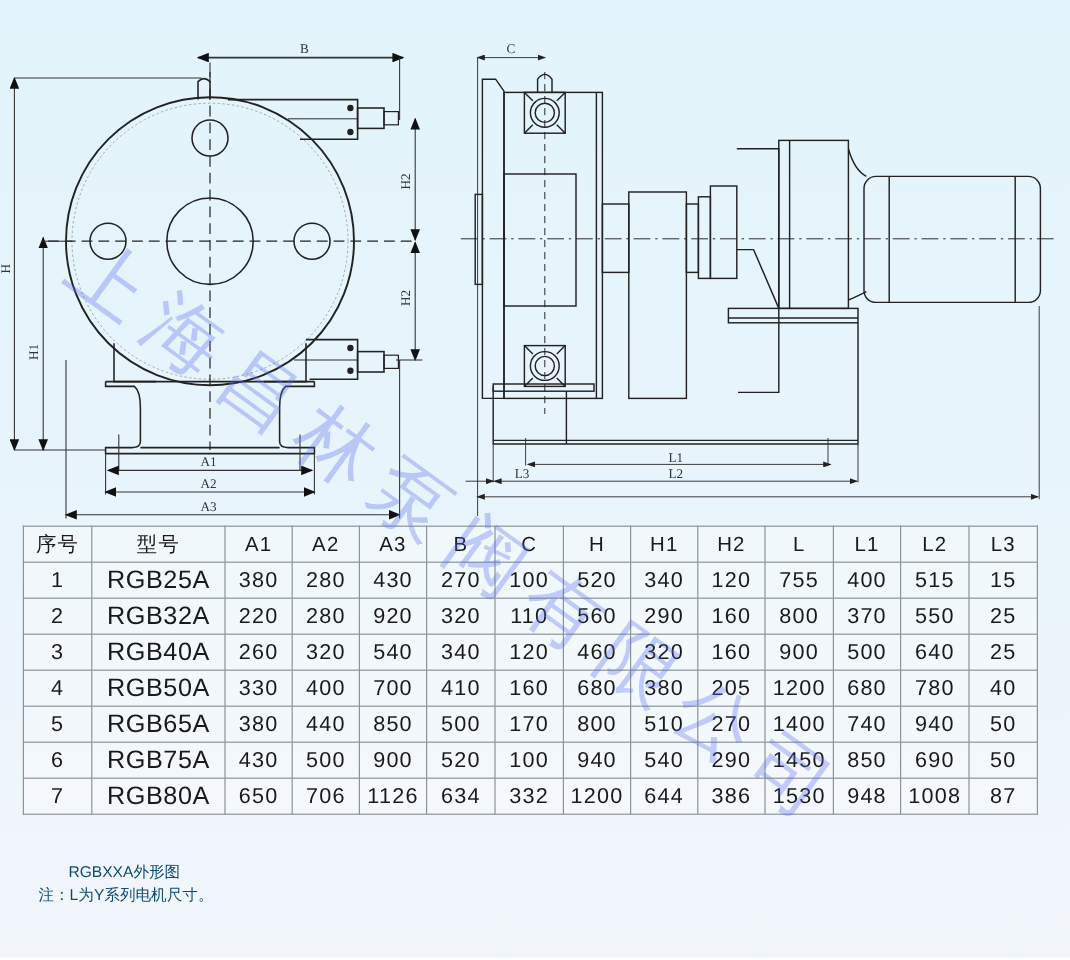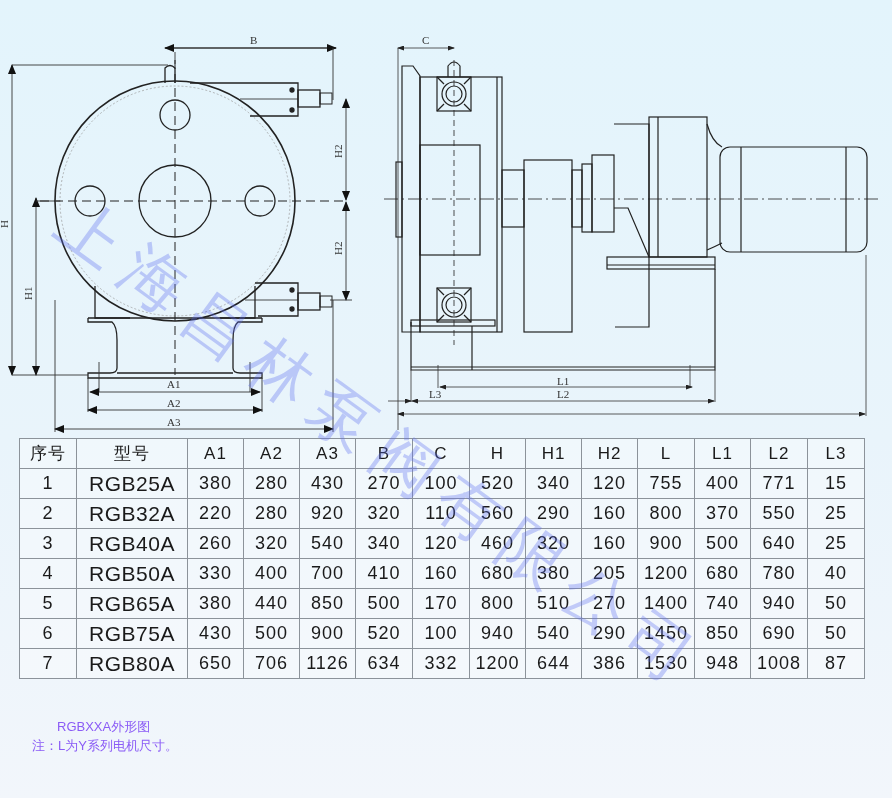--- a/index.html
+++ b/index.html
@@ -7,21 +7,21 @@
        background:linear-gradient(180deg,#e3f4fc 0%,#e9f4fb 55%,#f2f6fb 100%);
        font-family:"Liberation Sans","DejaVu Sans",sans-serif;color:#1a1a1a;}
   #drawing{position:absolute;left:0;top:0;width:892px;height:450px;}
   .dimlabel{font-family:"Liberation Serif","DejaVu Serif",serif;font-size:11px;fill:#333;}
   #spec-table{position:absolute;left:19px;top:438px;border-collapse:collapse;
        background:rgba(255,255,255,0.35);}
   #spec-table td,#spec-table th{border:1px solid #8c939a;height:29px;padding:0;
        text-align:center;font-weight:normal;font-size:18px;letter-spacing:1px;}
   #spec-table th{font-size:17px;}
   #spec-table td.model{font-size:21px;letter-spacing:0.5px;}
-  .caption{position:absolute;font-size:13px;color:#8b5cf6;}
+  .caption{position:absolute;font-size:13px;color:#0c4a6e;}
   #watermark{position:absolute;left:90px;top:180px;font-size:64px;color:rgba(90,110,240,0.33);
        transform:rotate(36deg);transform-origin:0 0;white-space:nowrap;letter-spacing:14px;
        pointer-events:none;font-family:"DejaVu Sans",sans-serif;font-weight:200;}
   .bottom-line{position:absolute;left:0;bottom:0;width:892px;height:2px;background:#fff;}
 </style>
 </head>
 <body>
 
 <svg id="drawing" viewBox="0 0 892 450" xmlns="http://www.w3.org/2000/svg">
   <defs>
@@ -202,21 +202,21 @@
         <td>380</td>
         <td>280</td>
         <td>430</td>
         <td>270</td>
         <td>100</td>
         <td>520</td>
         <td>340</td>
         <td>120</td>
         <td>755</td>
         <td>400</td>
-        <td>771</td>
+        <td>515</td>
         <td>15</td>
       </tr>
       <tr>
         <td>2</td>
         <td class="model">RGB32A</td>
         <td>220</td>
         <td>280</td>
         <td>920</td>
         <td>320</td>
         <td>110</td>

